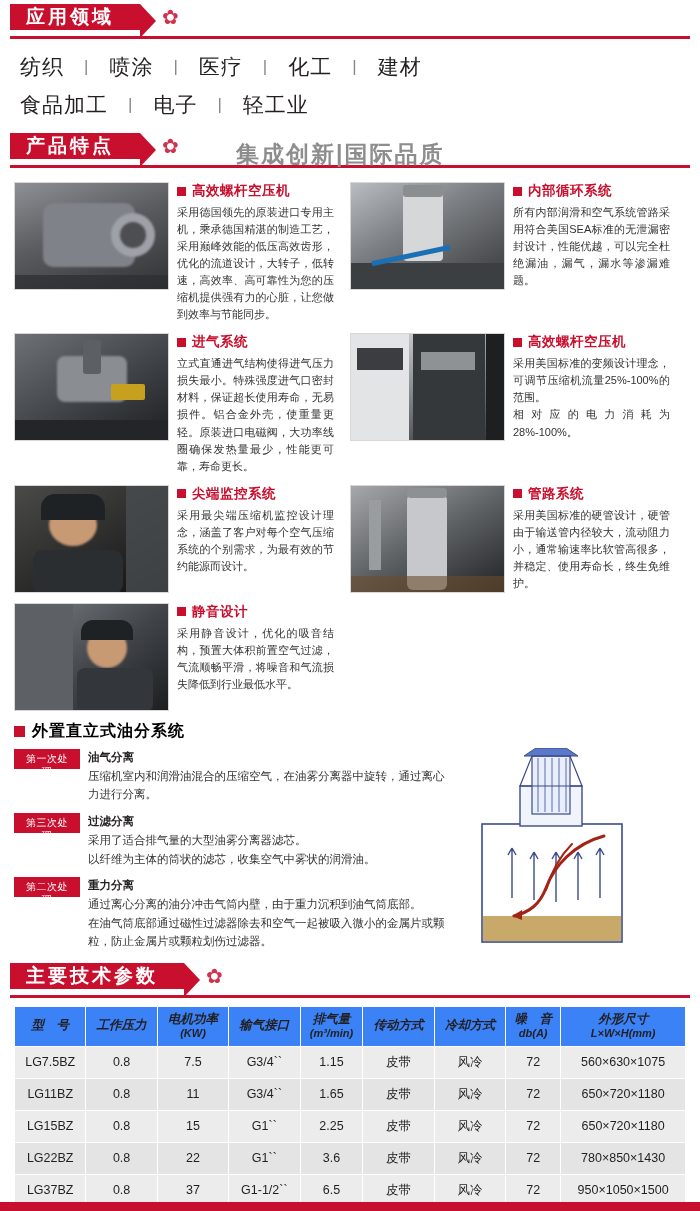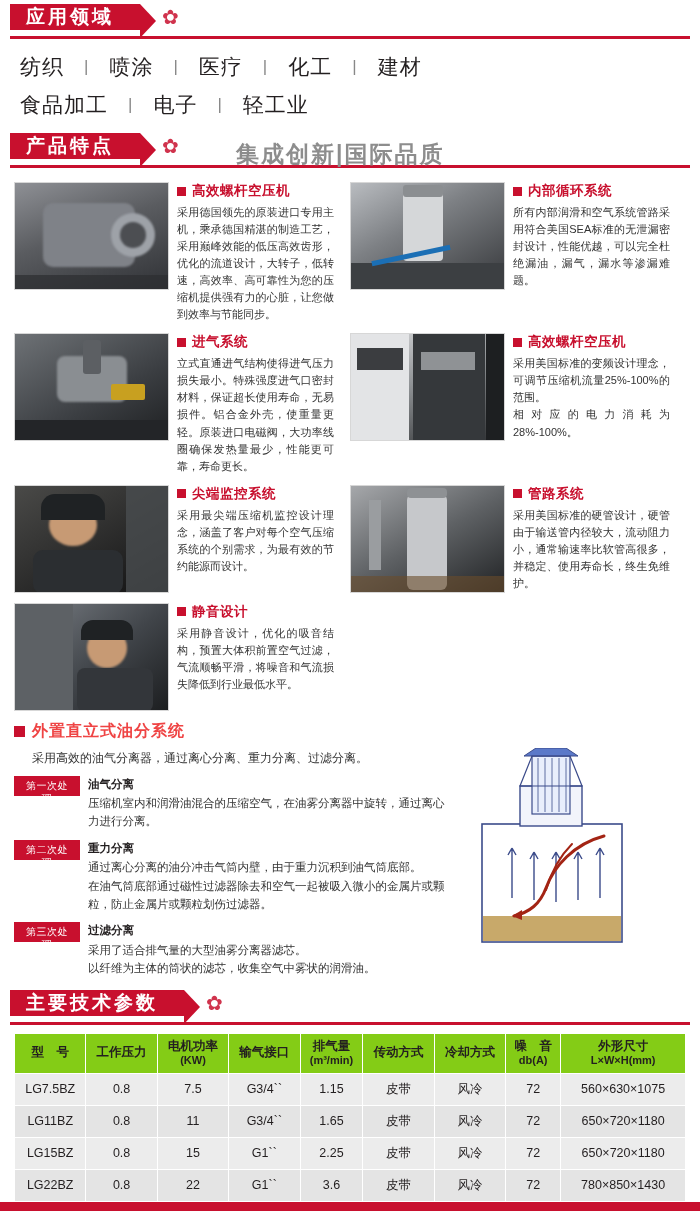--- a/index.html
+++ b/index.html
@@ -148,21 +148,21 @@
   .photo-vfd        { background: linear-gradient(160deg,#d9dadc 0%,#8f9295 45%,#2f3133 100%); }
   .photo-pipe       { background: linear-gradient(150deg,#a6a8ab 0%,#5e6164 50%,#212325 100%); }
 
   .blob { position:absolute; border-radius: 50%; filter: blur(1px); }
   .bar  { position:absolute; }
 
   
   .oilsec { margin: 6px 14px 0 14px; position: relative; }
   .oil-head { display:flex; align-items:center; margin-bottom: 6px;}
   .oil-head .sq { width: 11px; height: 11px; background:#c8102e; margin-right:7px; }
-  .oil-head .t { font-size: 16px; font-weight: bold; color:#ef4444; letter-spacing: 1px;}
+  .oil-head .t { font-size: 16px; font-weight: bold; color:#000000; letter-spacing: 1px;}
   .oil-cols { display:flex; }
   .oil-left { width: 440px; }
   .oil-intro { font-size: 12px; color:#333; margin: 2px 0 8px 18px; }
   .oil-step { display:flex; margin-bottom: 8px; }
   .oil-tag {
     background:#c8102e; color:#fff; font-size:10px;
     padding: 3px 11px; height: 20px; line-height: 13px;
     flex: 0 0 66px; text-align:center; letter-spacing:.5px;
     margin-top: 1px;
   }
@@ -181,26 +181,27 @@
     border-collapse: collapse;
     font-size: 12.5px;
   }
   th, td {
     border: 1px solid #ffffff;
     text-align: center;
     padding: 7px 2px;
     background: #e9e9e9;
   }
   thead th {
-    background: #84cc16;
+    background: #3b82f6;
     font-weight: bold;
     font-size: 12.5px;
     color: #231f20;
     line-height: 1.25;
     padding: 5px 2px;
+    font-style: italic;
   }
   thead th .sub { font-size: 11px; font-weight: bold; display:block; }
   tbody td { background: #ececec; }
   tbody tr:nth-child(even) td { background: #e4e4e4; }
   .bottombar {
     position: absolute;
     left: 0; right: 0; bottom: 0;
     height: 9px;
     background: #c8102e;
   }
@@ -369,45 +370,44 @@
   </div>
 </div>
 
 <div class="oilsec">
   <div class="oil-head">
     <span class="sq"></span>
     <span class="t">外置直立式油分系统</span>
   </div>
   <div class="oil-cols">
     <div class="oil-left">
-      <div class="oil-intro">采用高效的油气分离器，通过离心分离、重力分离、过滤分离。</div>
 
       <div class="oil-step">
         <div class="oil-tag">第一次处理</div>
         <div class="oil-step-body">
           <div class="oil-step-title">油气分离</div>
           <div style="white-space:pre-line;">压缩机室内和润滑油混合的压缩空气，在油雾分离器中旋转，通过离心力进行分离。</div>
+        </div>
+      </div>
+
+      <div class="oil-step">
+        <div class="oil-tag">第三次处理</div>
+        <div class="oil-step-body">
+          <div class="oil-step-title">过滤分离</div>
+          <div style="white-space:pre-line;">采用了适合排气量的大型油雾分离器滤芯。
+以纤维为主体的筒状的滤芯，收集空气中雾状的润滑油。</div>
         </div>
       </div>
 
       <div class="oil-step">
         <div class="oil-tag">第二次处理</div>
         <div class="oil-step-body">
           <div class="oil-step-title">重力分离</div>
           <div style="white-space:pre-line;">通过离心分离的油分冲击气筒内壁，由于重力沉积到油气筒底部。
 在油气筒底部通过磁性过滤器除去和空气一起被吸入微小的金属片或颗粒，防止金属片或颗粒划伤过滤器。</div>
-        </div>
-      </div>
-
-      <div class="oil-step">
-        <div class="oil-tag">第三次处理</div>
-        <div class="oil-step-body">
-          <div class="oil-step-title">过滤分离</div>
-          <div style="white-space:pre-line;">采用了适合排气量的大型油雾分离器滤芯。
-以纤维为主体的筒状的滤芯，收集空气中雾状的润滑油。</div>
         </div>
       </div>
     </div>
 
     <div class="oil-diagram">
       <svg width="210" height="205" viewBox="0 0 210 205">
 
         <rect x="28" y="76" width="140" height="118" fill="#ffffff" stroke="#3b4b8a" stroke-width="1.6"></rect>
 
         <rect x="29" y="168" width="138" height="25" fill="#c8a96a"></rect>

